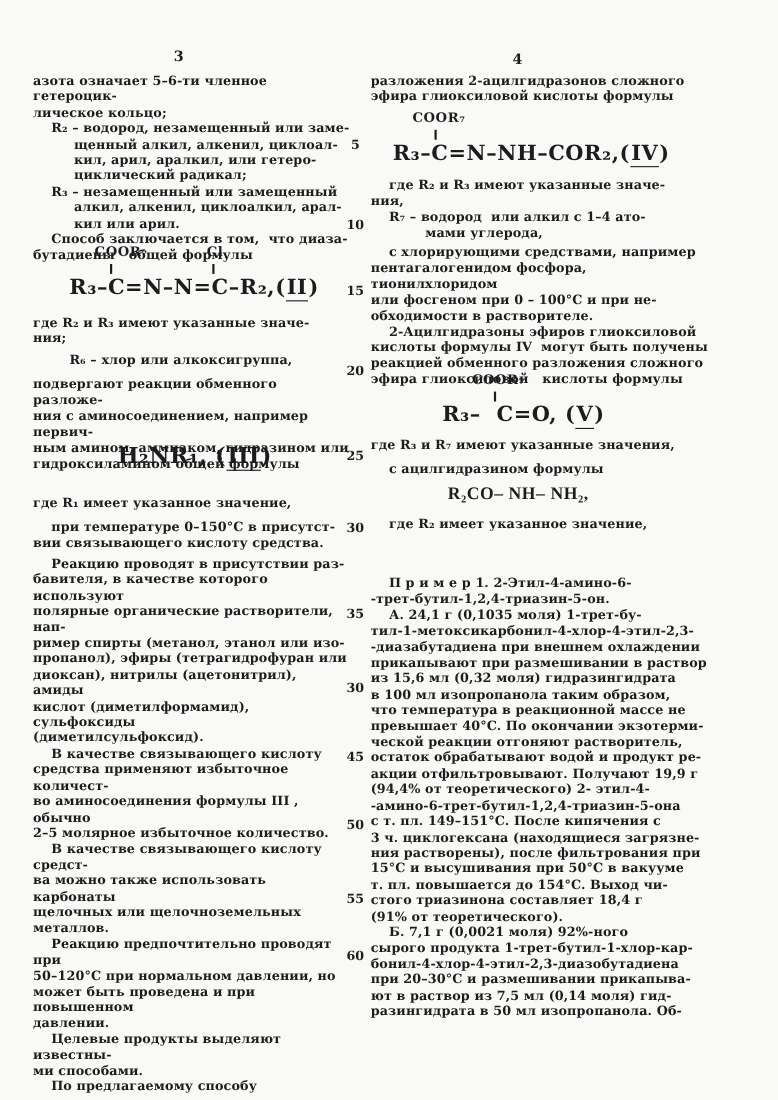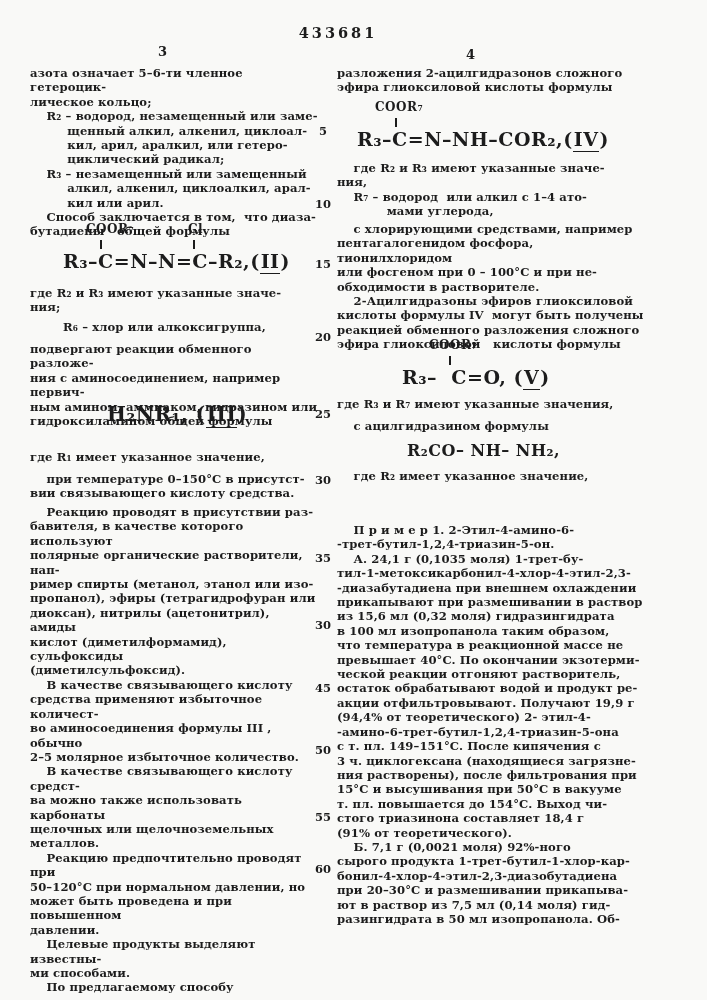--- a/index.html
+++ b/index.html
@@ -24,31 +24,30 @@
   .column-right{left:337px;width:312px;}
   .para{
     position:absolute;left:0;width:100%;
     font-size:11.6px;line-height:14.4px;font-weight:bold;
     white-space:pre-wrap;letter-spacing:0.1px;
   }
   .formula{position:absolute;left:0;width:100%;font-weight:bold;}
   .f-top{position:absolute;top:0;font-size:12px;letter-spacing:0.5px;}
   .f-bar{position:absolute;top:18px;width:1.6px;height:9px;background:#1c1c1c;}
   .f-main{position:absolute;top:28px;font-size:19px;white-space:pre;letter-spacing:0.5px;}
-  .f-main-sm{font-size:16px !important;}
+  .f-main-sm{font-size:16px !important;font-family:Liberation Serif, serif;}
   .f-main-only{top:0 !important;}
   .f-ref{white-space:pre;}
   .f-roman{border-bottom:1.6px solid #1c1c1c;padding:0 1px 1px 1px;}
 </style>
 </head>
 <body>
 
 <div class="page">
 
-  <div class="patent-number">433681</div>
   <div class="col-num col-num-left">3</div>
   <div class="col-num col-num-right">4</div>
 
   <div class="gutter">
     <span style="top:124px">5</span>
     <span style="top:197px">10</span>
     <span style="top:257px">15</span>
     <span style="top:330px">20</span>
     <span style="top:407px">25</span>
     <span style="top:473px">30</span>

